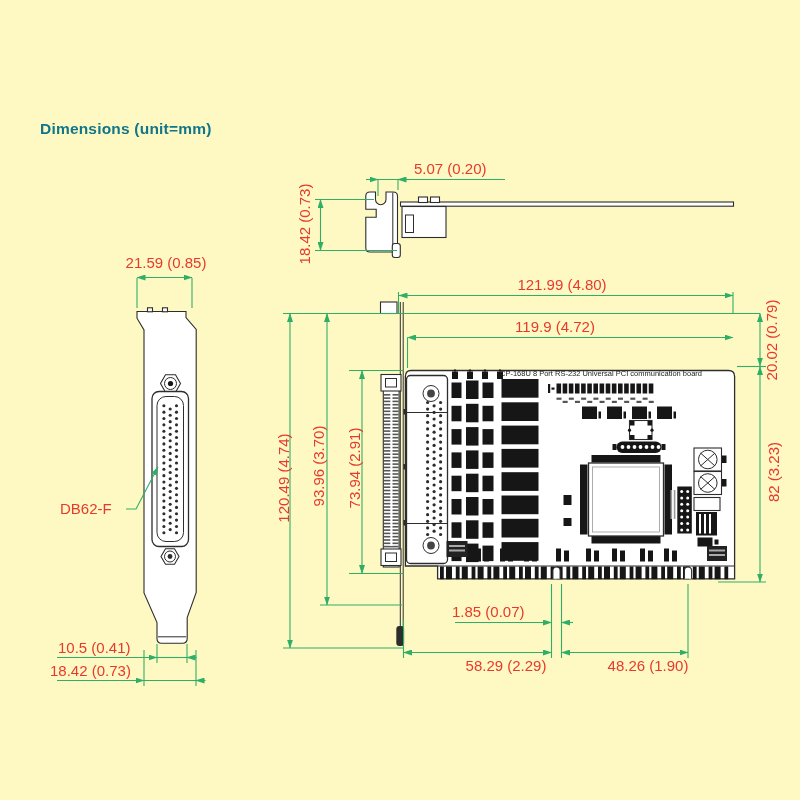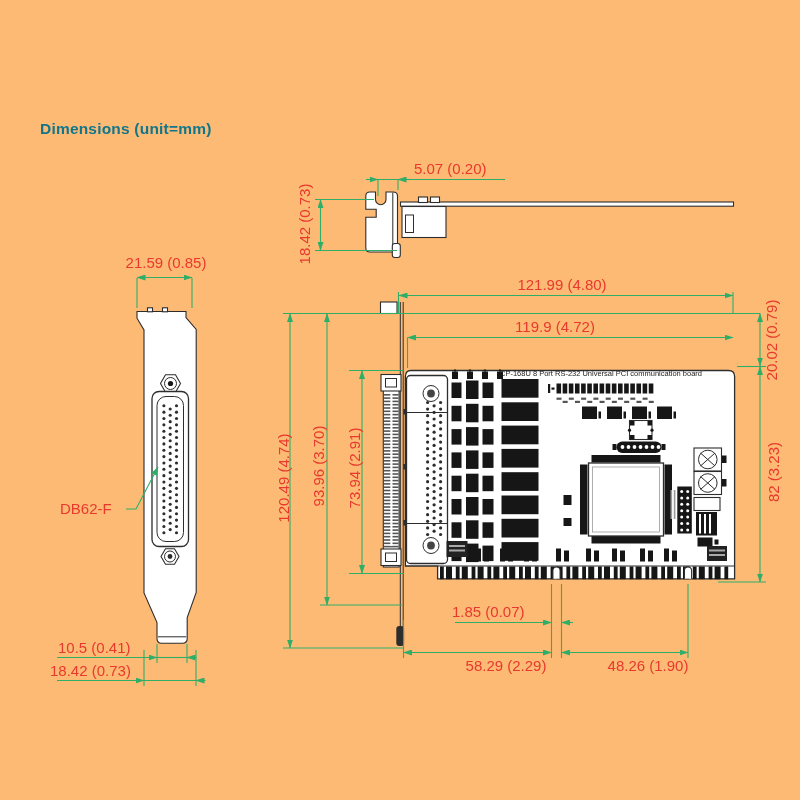--- a/index.html
+++ b/index.html
@@ -1,16 +1,16 @@
 <!DOCTYPE html>
 <html style="--tc: #11768a; --dr: #e8392e; --dg: #2fae68; --ol: #2d2d2d;"><head>
 <meta charset="utf-8">
 <style>
   html,body{margin:0;padding:0;background:#fff;}
-  .stage{position:relative;width:800px;height:800px;background:#fdba74;overflow:hidden;
+  .stage{position:relative;width:800px;height:800px;background:#fef9c3;overflow:hidden;
          font-family:"Liberation Sans",sans-serif;}
   .page-title{position:absolute;left:40px;top:120px;font-size:15.5px;font-weight:bold;
               color:var(--tc,#11768a);letter-spacing:.2px;}
   svg{position:absolute;left:0;top:0;}
   .ol{fill:#fff;stroke:var(--ol,#2d2d2d);stroke-width:1.1;}
   .olt{fill:none;stroke:var(--ol,#2d2d2d);stroke-width:1;}
   .olb{fill:#fff;stroke:var(--ol,#2d2d2d);stroke-width:1.3;}
   .blk{fill:#161616;stroke:none;}
   .dim{stroke:var(--dg,#2fae68);stroke-width:1.1;fill:none;}
   .dtx{fill:var(--dr,#e8392e);font-family:"Liberation Sans",sans-serif;font-size:15px;}

